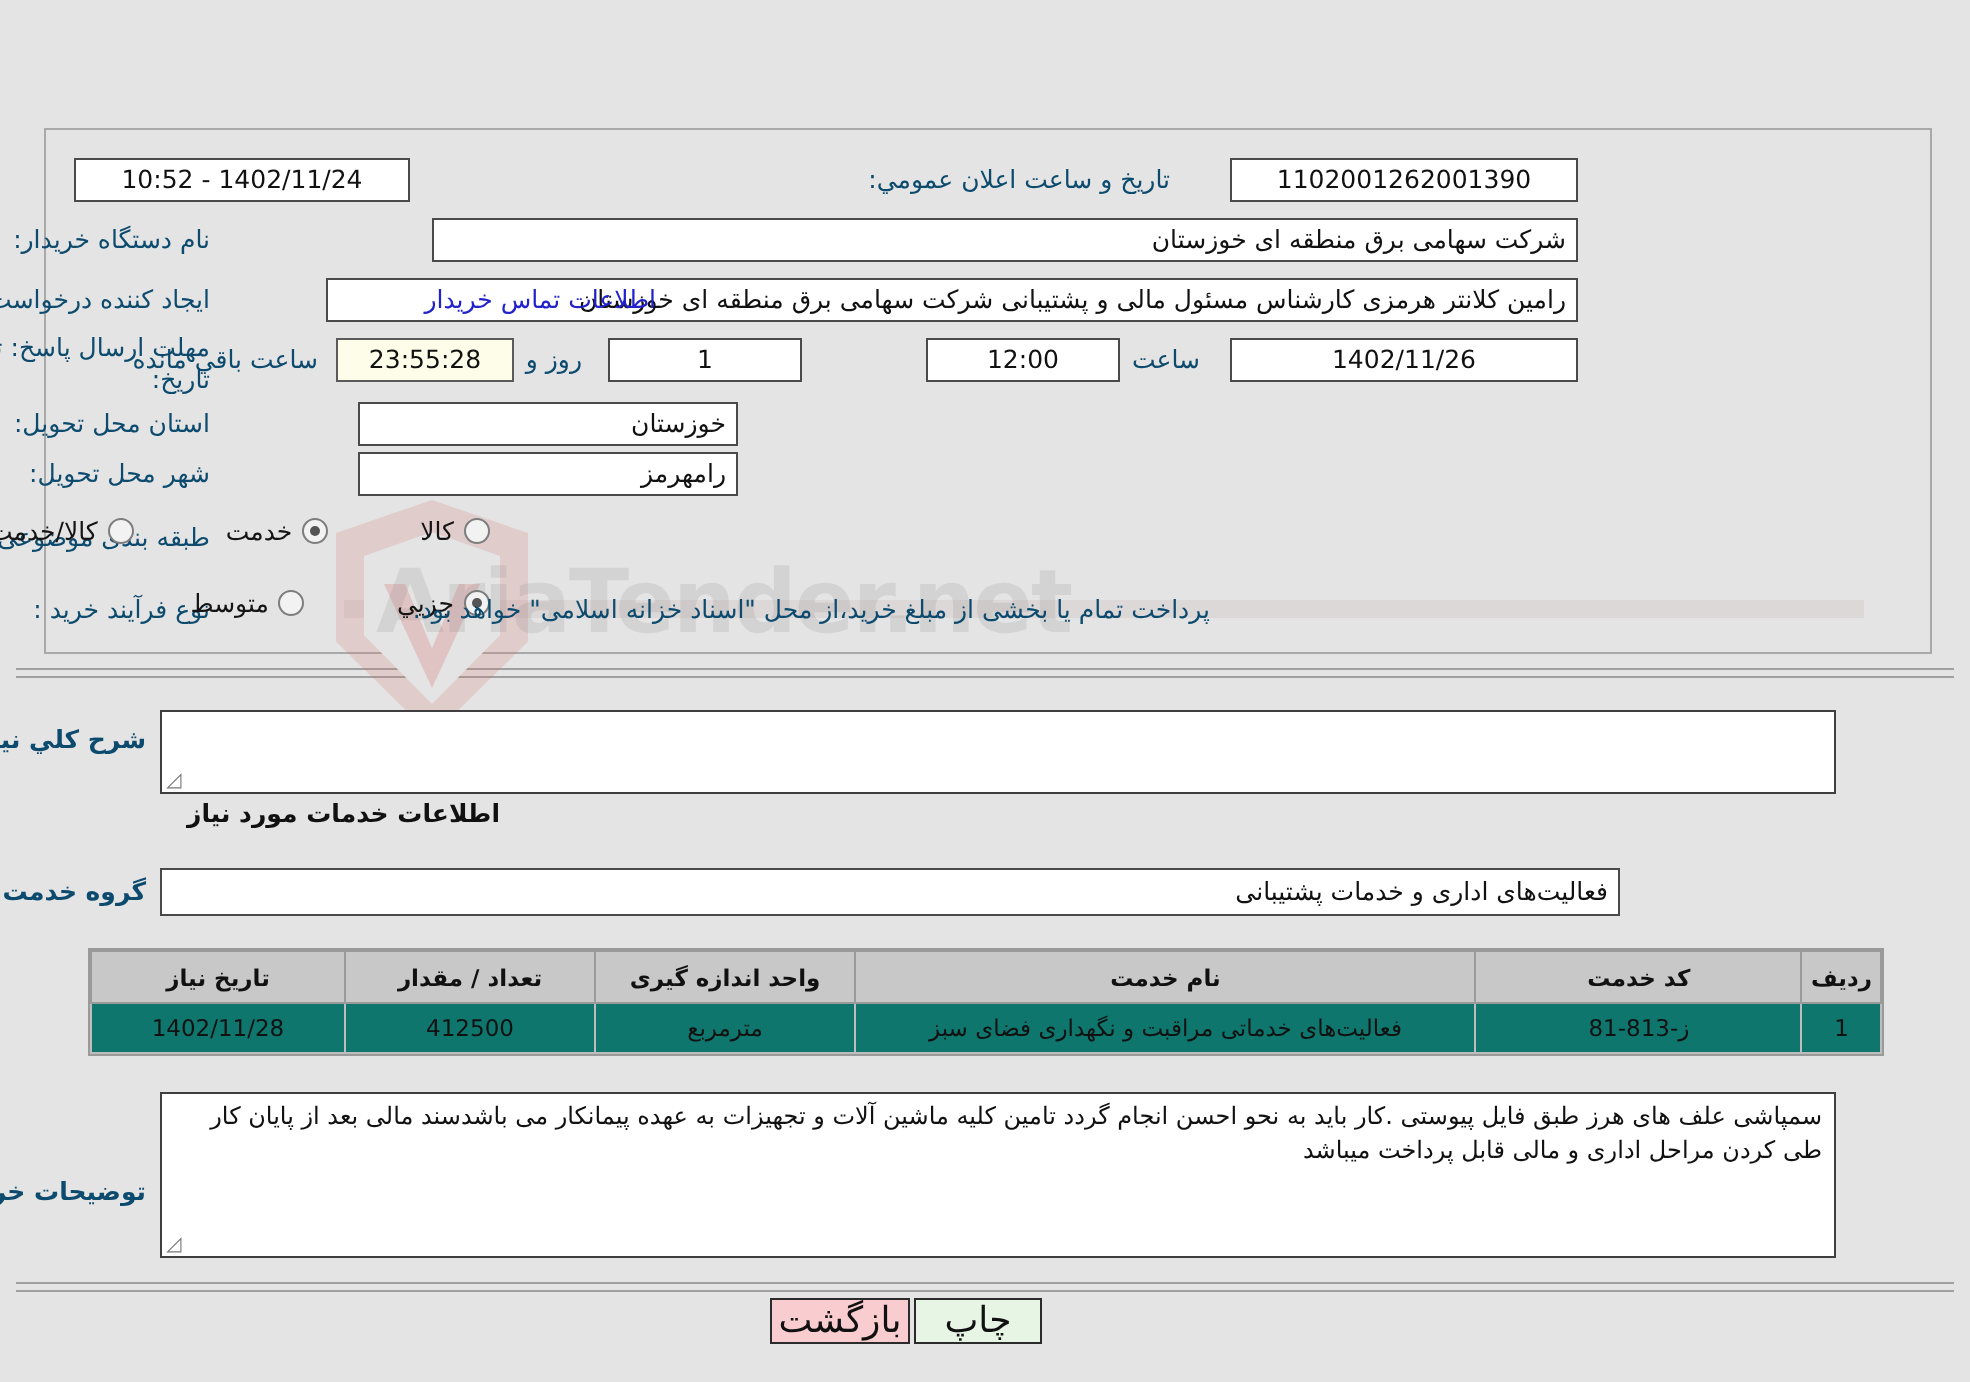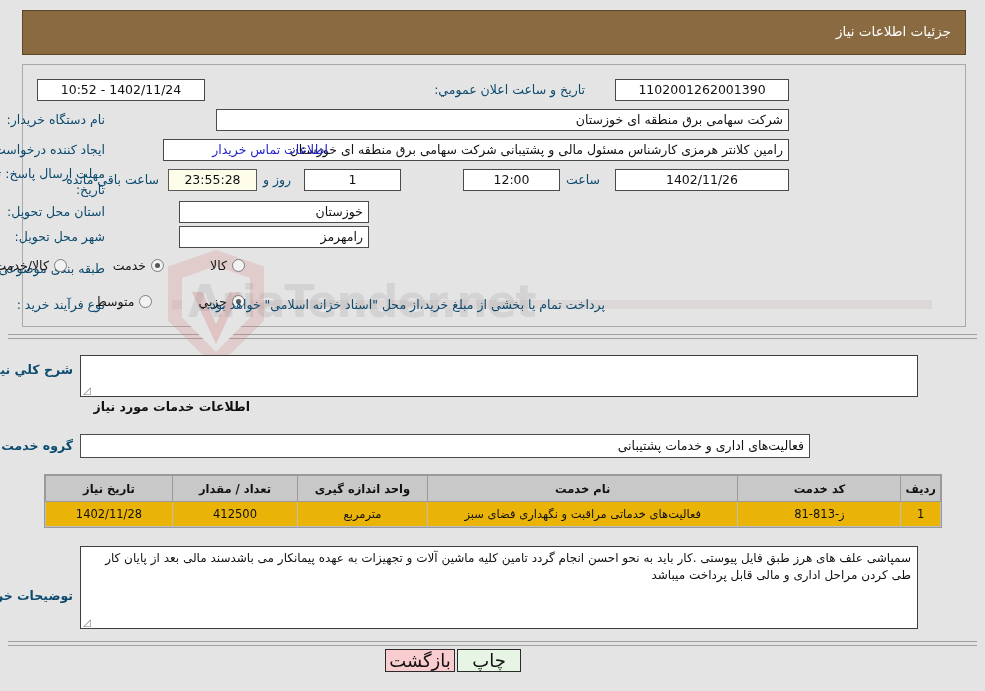--- a/index.html
+++ b/index.html
@@ -210,21 +210,21 @@
     background: #c8c8c8;
     border: 1px solid #9a9a9a;
     font-weight: bold;
     color: #111111;
     height: 26px;
     padding: 2px 4px;
     text-align: center;
     white-space: nowrap;
   }
   table.grid td {
-    background: #eab308;
+    background: #0f766e;
     border: 1px solid #bdbdbd;
     color: #111111;
     height: 25px;
     padding: 2px 4px;
     text-align: center;
   }
   td.ltrnum { direction: ltr; }
 
   
   .btn {
@@ -248,23 +248,20 @@
 <div id="root">
 
   <div class="watermark">
     <div class="wm-bar"></div>
     <div class="wm-shield"></div>
     <div class="wm-shield-inner"></div>
     <div class="wm-v"></div>
     <div class="wm-text">AriaTender.net</div>
   </div>
 
-  <div class="header-bar">
-    <div class="header-title">جزئیات اطلاعات نیاز</div>
-  </div>
 
   <div class="panel" id="panel-main"></div>
 
   <div class="lbl" style="right:880px; top:82px;">شماره نیاز:</div>
   <div class="fld ltr" style="right:196px; top:79px; width:174px;">1102001262001390</div>
 
   <div class="lbl" style="right:400px; top:82px;">تاریخ و ساعت اعلان عمومي:</div>
   <div class="fld ltr" style="right:780px; top:79px; width:168px;">10:52 - 1402/11/24</div>
 
   <div class="lbl" style="right:880px; top:112px;">نام دستگاه خریدار:</div>

